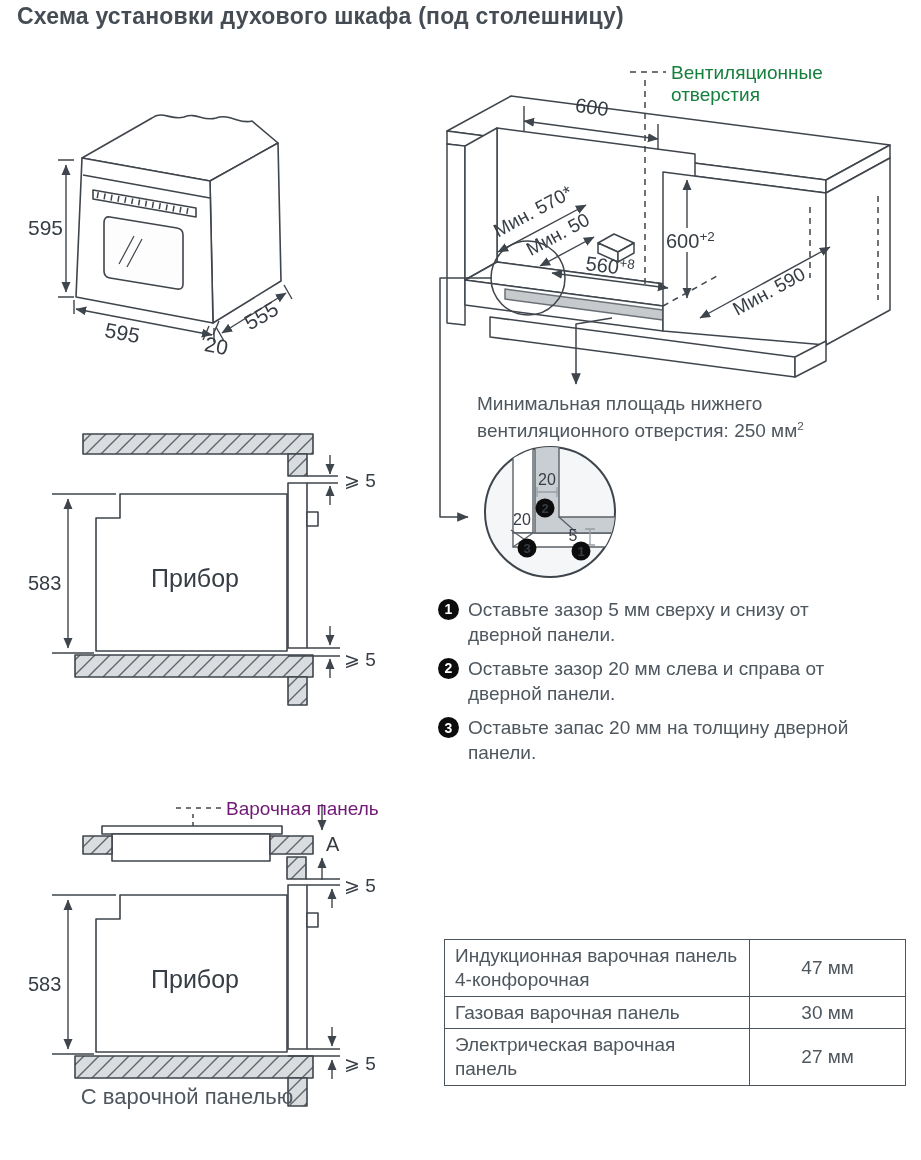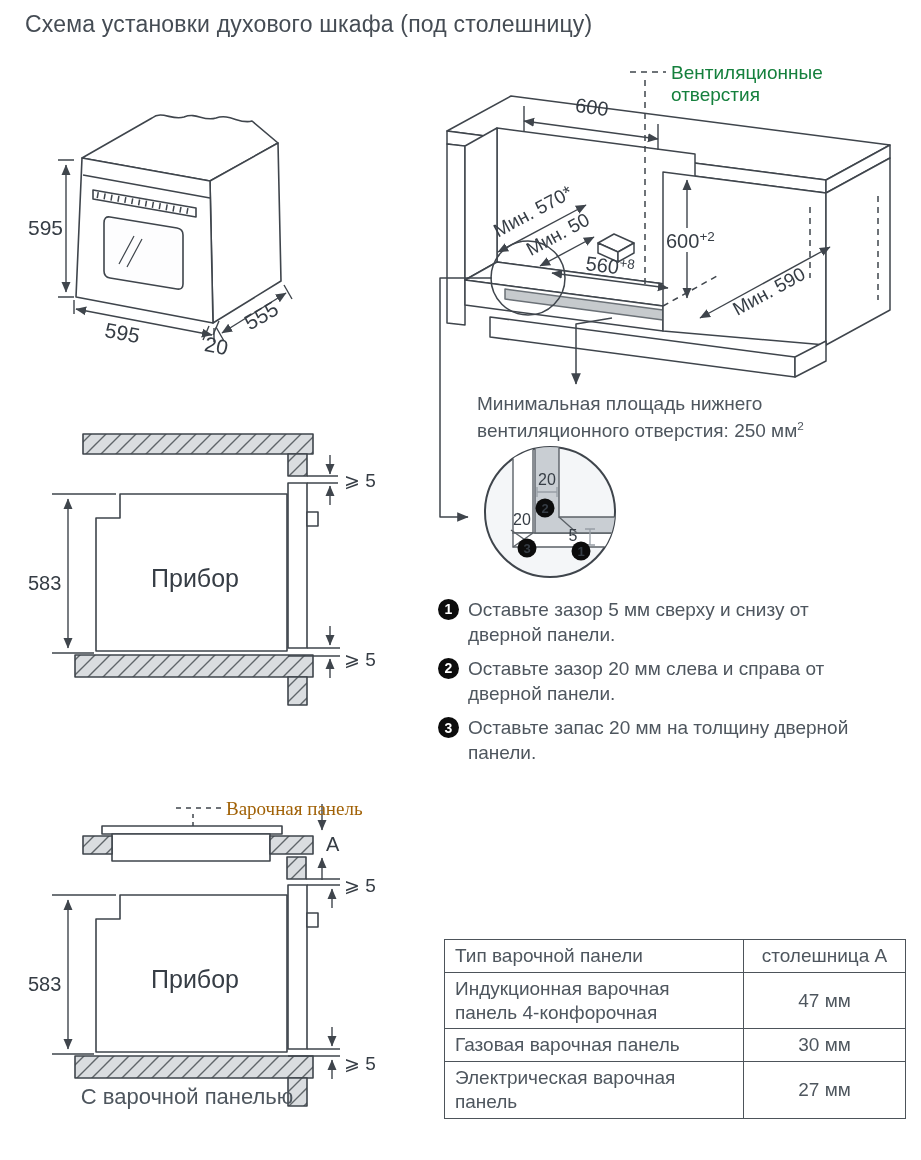--- a/index.html
+++ b/index.html
@@ -1,23 +1,23 @@
 <!DOCTYPE html>
 <html><head>
 <meta charset="utf-8">
 <style>
   html,body{margin:0;padding:0;background:#fff;}
   #page{position:relative;width:921px;height:1160px;background:#fff;overflow:hidden;
         font-family:"Liberation Sans", sans-serif;color:#4e565e;}
   #art{position:absolute;left:0;top:0;}
   .abs{position:absolute;}
-  h1.title{margin:8px;font-size:23px;font-weight:normal;color:#454c54;letter-spacing:.2px;}
+  h1.title{margin:0;font-size:23px;font-weight:bold;color:#454c54;letter-spacing:.2px;}
   .body-text{font-size:19px;line-height:1.4;color:#4e565e;}
   .vent-label{font-size:19px;line-height:1.15;color:#15803d;width:175px;}
-  .hob-label{font-size:19px;color:#a16207;white-space:nowrap;font-family:Liberation Serif, serif;}
+  .hob-label{font-size:19px;color:#701a75;white-space:nowrap;}
   .caption{font-size:22px;color:#4e565e;text-align:center;}
   .notes{width:445px;}
   .note{display:flex;gap:9px;margin-bottom:9px;font-size:19px;line-height:1.32;color:#4e565e;}
   .badge{flex:0 0 auto;width:21px;height:21px;border-radius:50%;background:#0c0c0c;color:#fff;
          font-size:14px;font-weight:bold;display:flex;align-items:center;justify-content:center;margin-top:2px;}
   .note-text{width:382px;}
   table.spec{border-collapse:collapse;width:462px;font-size:19px;color:#4e565e;}
   table.spec td,table.spec th{border:1.6px solid #4d545a;padding:4px 10px;font-weight:normal;
          text-align:left;line-height:1.25;vertical-align:middle;}
   table.spec .val{width:146px;text-align:center;}
@@ -239,24 +239,20 @@
     </div>
   </div>
 
 
   <div class="hob-label abs" style="left:226px;top:798px;">Варочная панель</div>
 
 
   <table class="spec abs" style="left:444px;top:939px;">
     <tbody>
       <tr>
-        <th>Тип варочной панели</th>
-        <th class="val">столешница A</th>
-      </tr>
-      <tr>
         <td style="width:300px;">Индукционная варочная панель 4-конфорочная</td>
         <td class="val">47 мм</td>
       </tr>
       <tr>
         <td>Газовая варочная панель</td>
         <td class="val">30 мм</td>
       </tr>
       <tr>
         <td>Электрическая варочная панель</td>
         <td class="val">27 мм</td>

